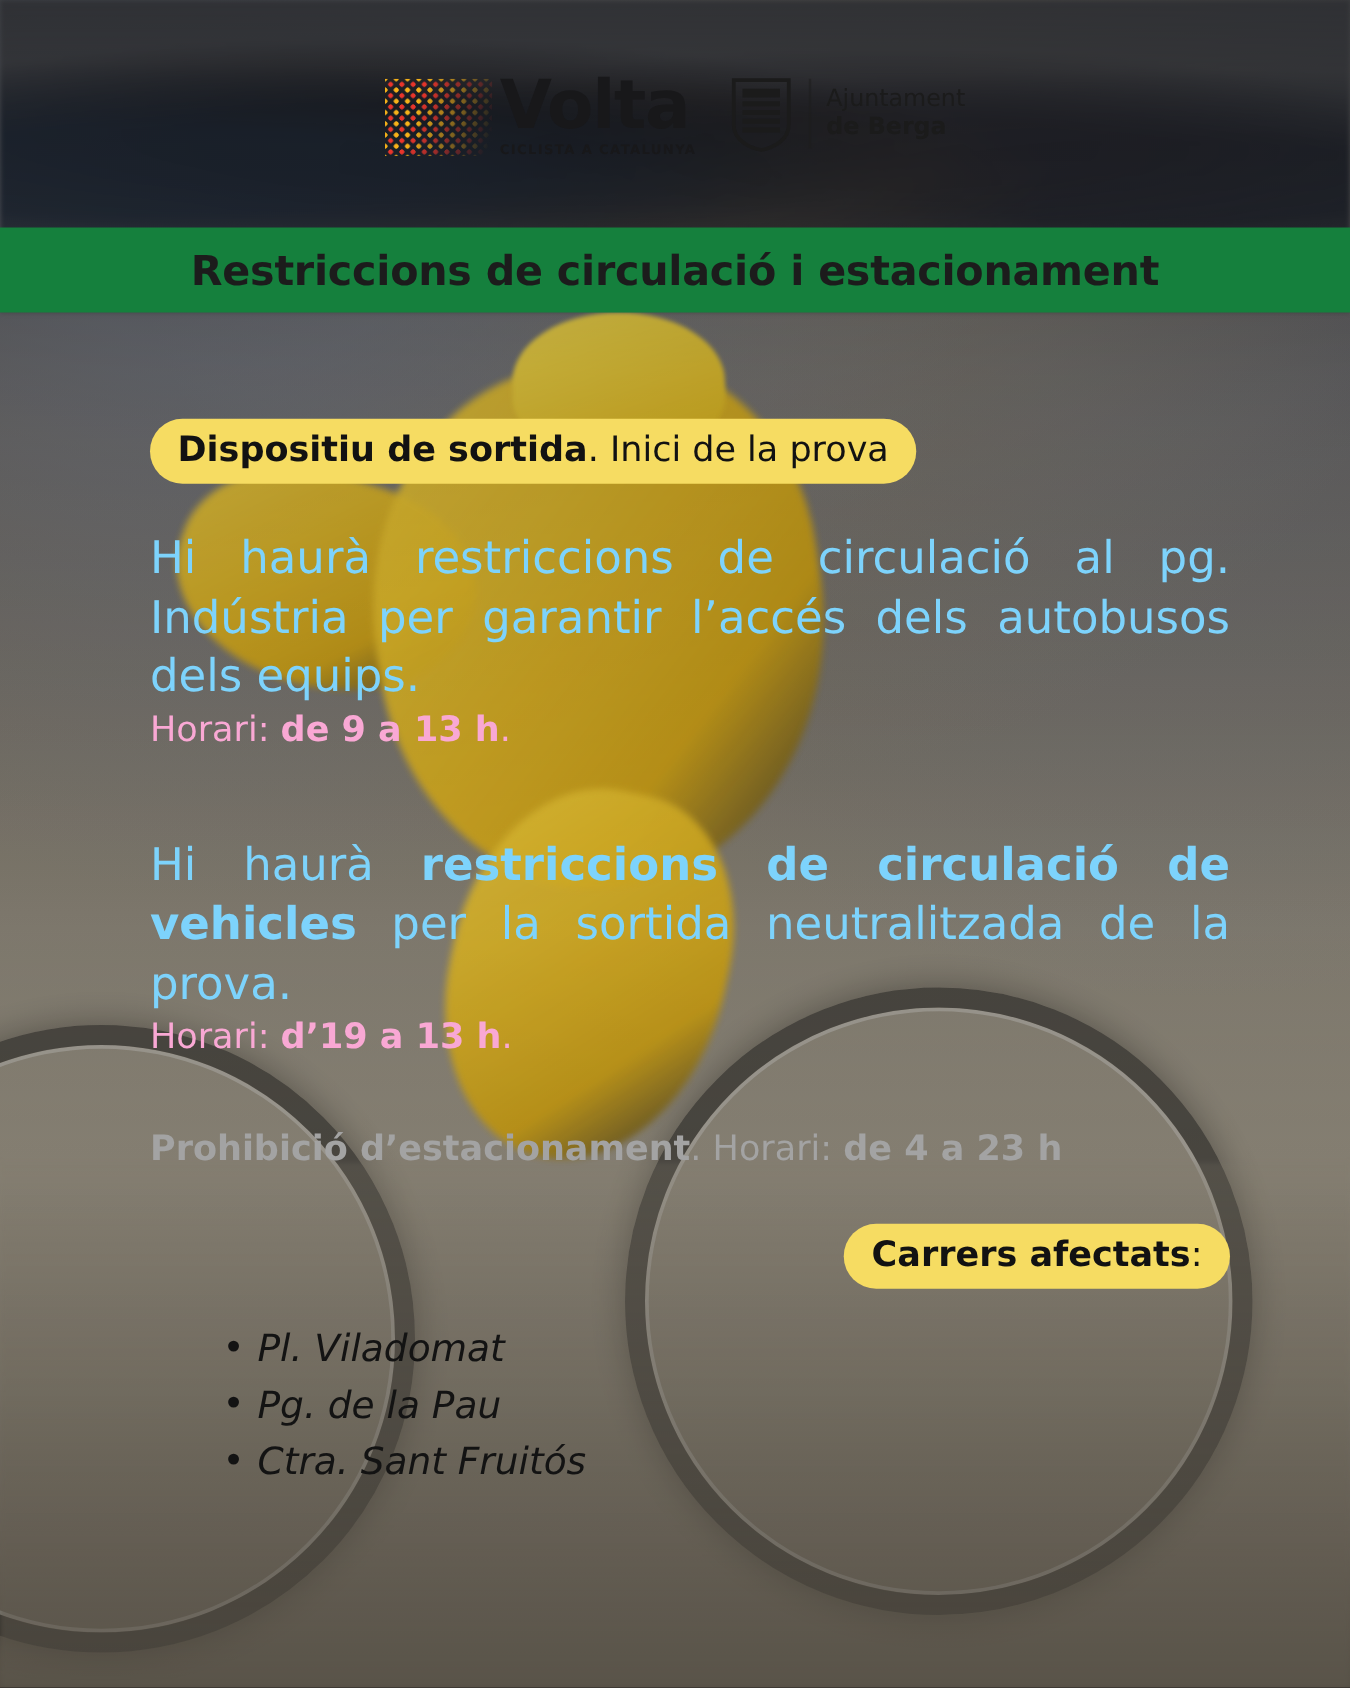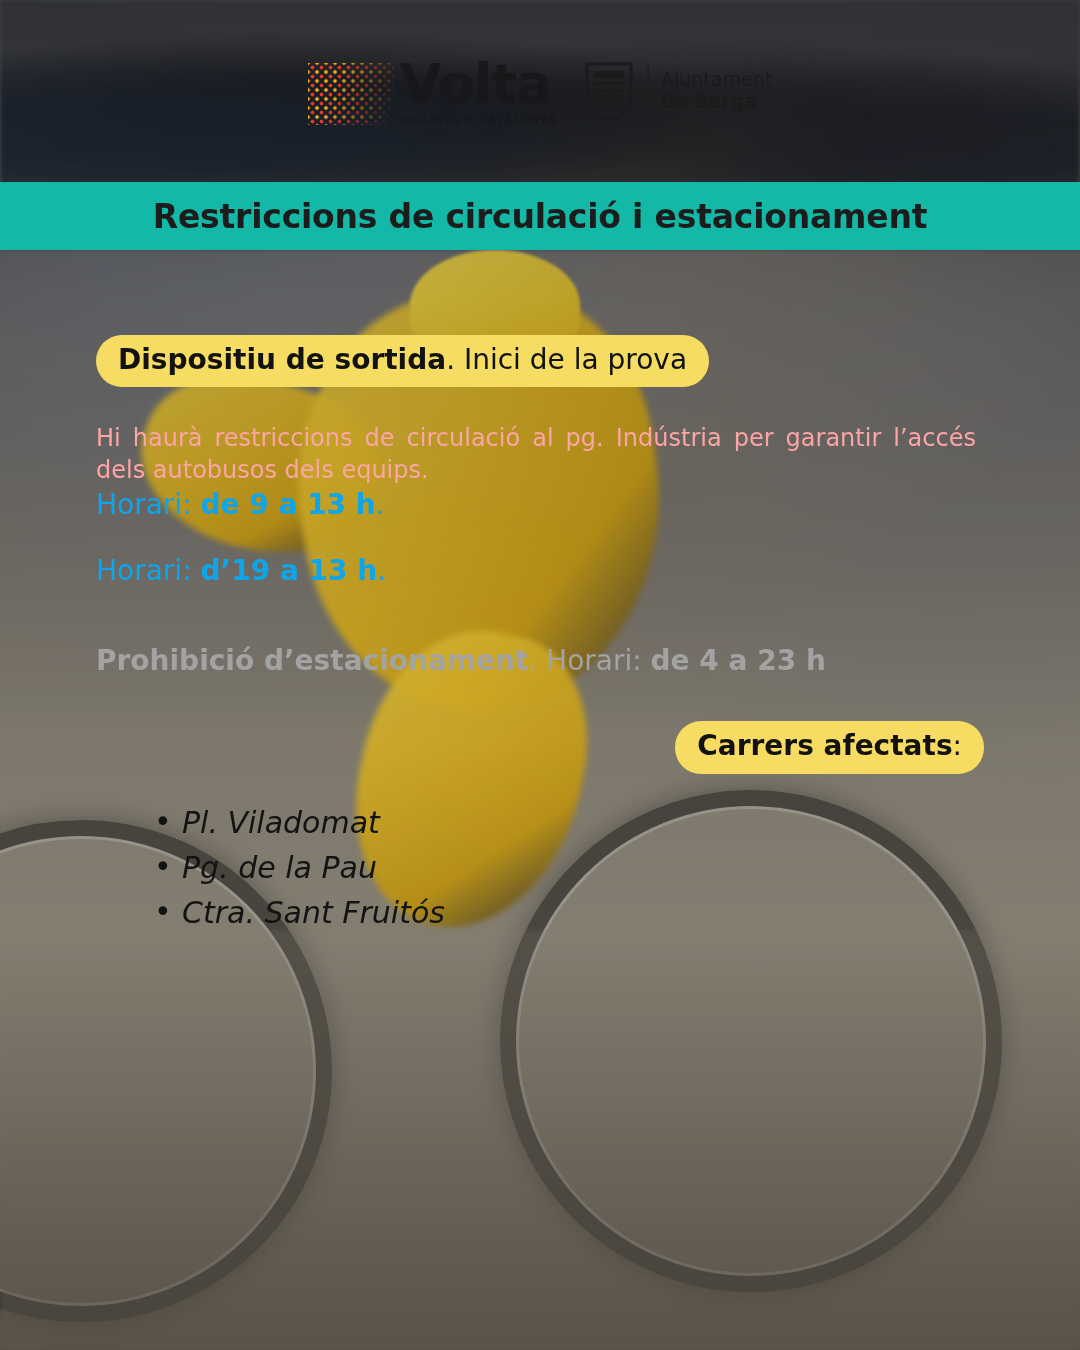--- a/index.html
+++ b/index.html
@@ -151,66 +151,66 @@
   }
   .berga-text { line-height: 1.15; }
   .berga-line1 { font-size: 19px; color: #1b1b1b; }
   .berga-line2 { font-size: 19px; color: #1b1b1b; font-weight: 800; }
 
   
   .title-band {
     position: absolute;
     top: 182px; left: 0; right: 0;
     height: 68px;
-    background: #14b8a6;
+    background: #15803d;
     display: flex;
     align-items: center;
     justify-content: center;
   }
   .title-band h1 {
     margin: 0;
     font-size: 33px;
     font-weight: 800;
     color: #1c1c1c;
     letter-spacing: -0.2px;
   }
 
   
   .content {
     position: absolute;
     top: 250px; left: 0; right: 0; bottom: 0;
-    padding: 85px 96px 0 96px;
+    padding: 85px 96px 0 120px;
     box-sizing: border-box;
     color: #111;
   }
   .hl {
     display: inline-block;
     background: #f6dc62;
     padding: 9px 22px 11px 22px;
     border-radius: 26px;
     font-size: 28px;
     line-height: 1.15;
     color: #121212;
   }
   .hl b { font-weight: 800; }
   .hl .light { font-weight: 400; }
 
   .para {
-    font-size: 24px;
+    font-size: 36px;
     line-height: 1.32;
-    color: #fca5a5;
+    color: #7dd3fc;
     text-align: justify;
     text-justify: inter-word;
     margin: 36px 0 0 0;
     max-width: 880px;
   }
   .para b { font-weight: 800; }
   .gap-lg { height: 30px; }
 
-  .line { font-size: 28px; line-height: 1.32; color: #0ea5e9; }
+  .line { font-size: 28px; line-height: 1.32; color: #f9a8d4; }
   .line b { font-weight: 800; }
 
   .prohibicio {
     margin-top: 54px;
     font-size: 28px;
     color: #a3a3a3;
   }
   .prohibicio b { font-weight: 800; }
 
   .carrers-title {
@@ -292,20 +292,21 @@
 
   <div class="content">
 
     <div class="hl"><b>Dispositiu de sortida</b><span class="light">. Inici de la prova</span></div>
 
     <p class="para"><span>Hi haurà restriccions de circulació al pg. Indústria per garantir l’accés dels autobusos dels equips.</span></p>
     <div class="line"><span>Horari: </span><b>de 9 a 13 h</b><span>.</span></div>
 
     <div class="gap-lg"></div>
 
+    <p class="para"><span>Hi haurà </span><b>restriccions de circulació de vehicles</b><span> per la sortida neutralitzada de la prova.</span></p>
     <div class="line"><span>Horari: </span><b>d’19 a 13 h</b><span>.</span></div>
 
     <div class="prohibicio"><b>Prohibició d’estacionament</b><span>. Horari: </span><b>de 4 a 23 h</b></div>
 
     <div class="carrers-title">
       <span class="hl"><b>Carrers afectats</b><span class="light">:</span></span>
     </div>
 
     <ul class="street-list">
       <li>Pl. Viladomat</li>

